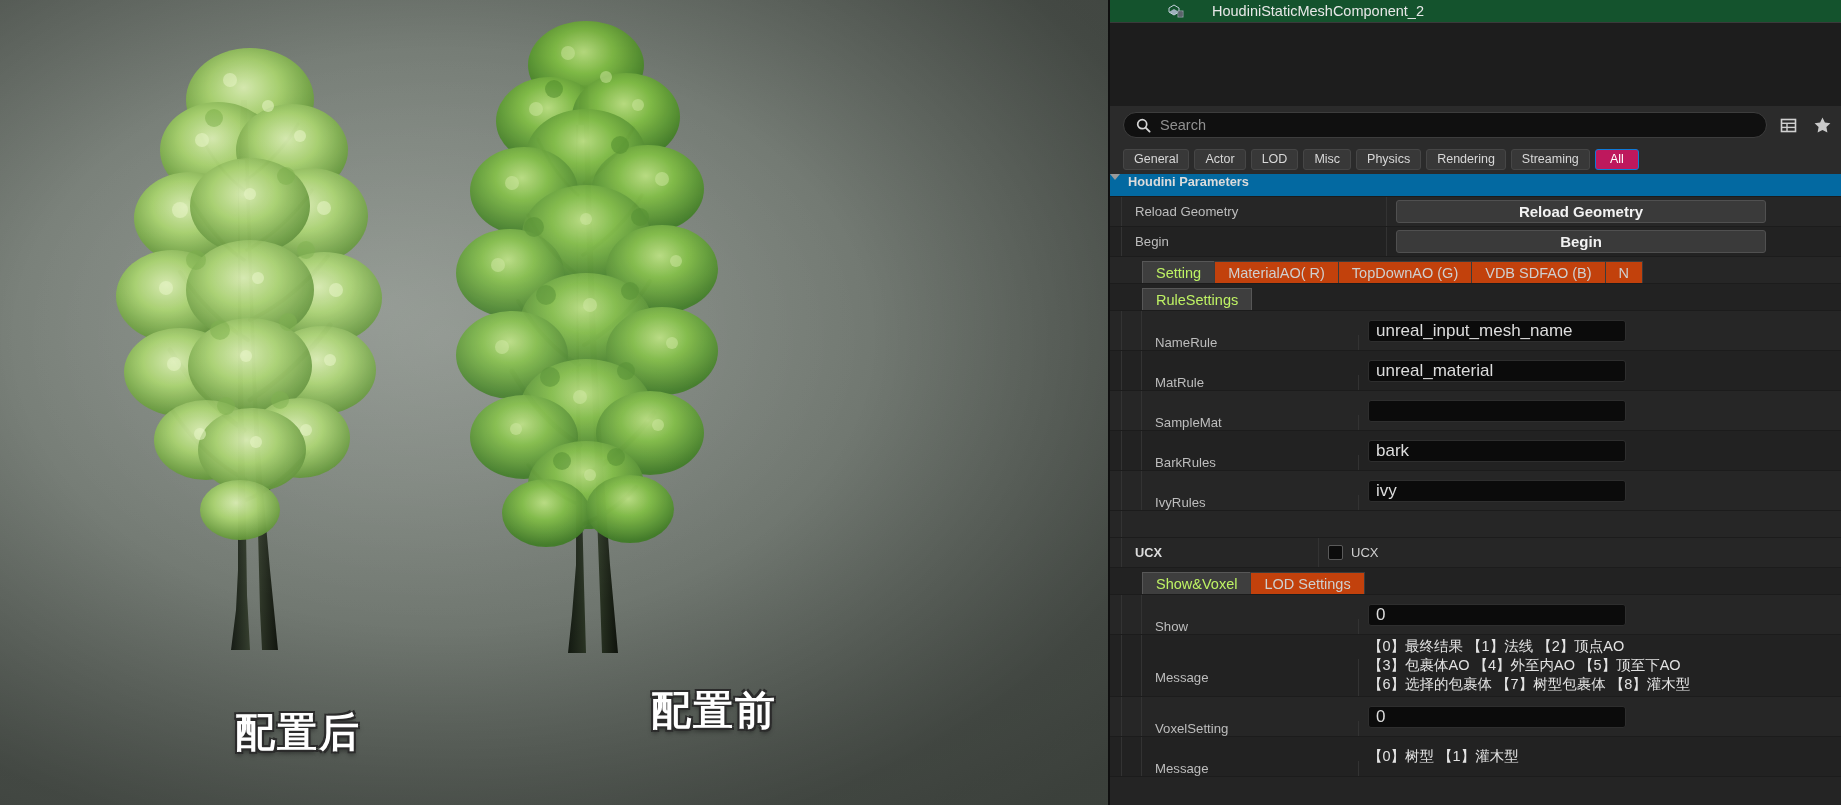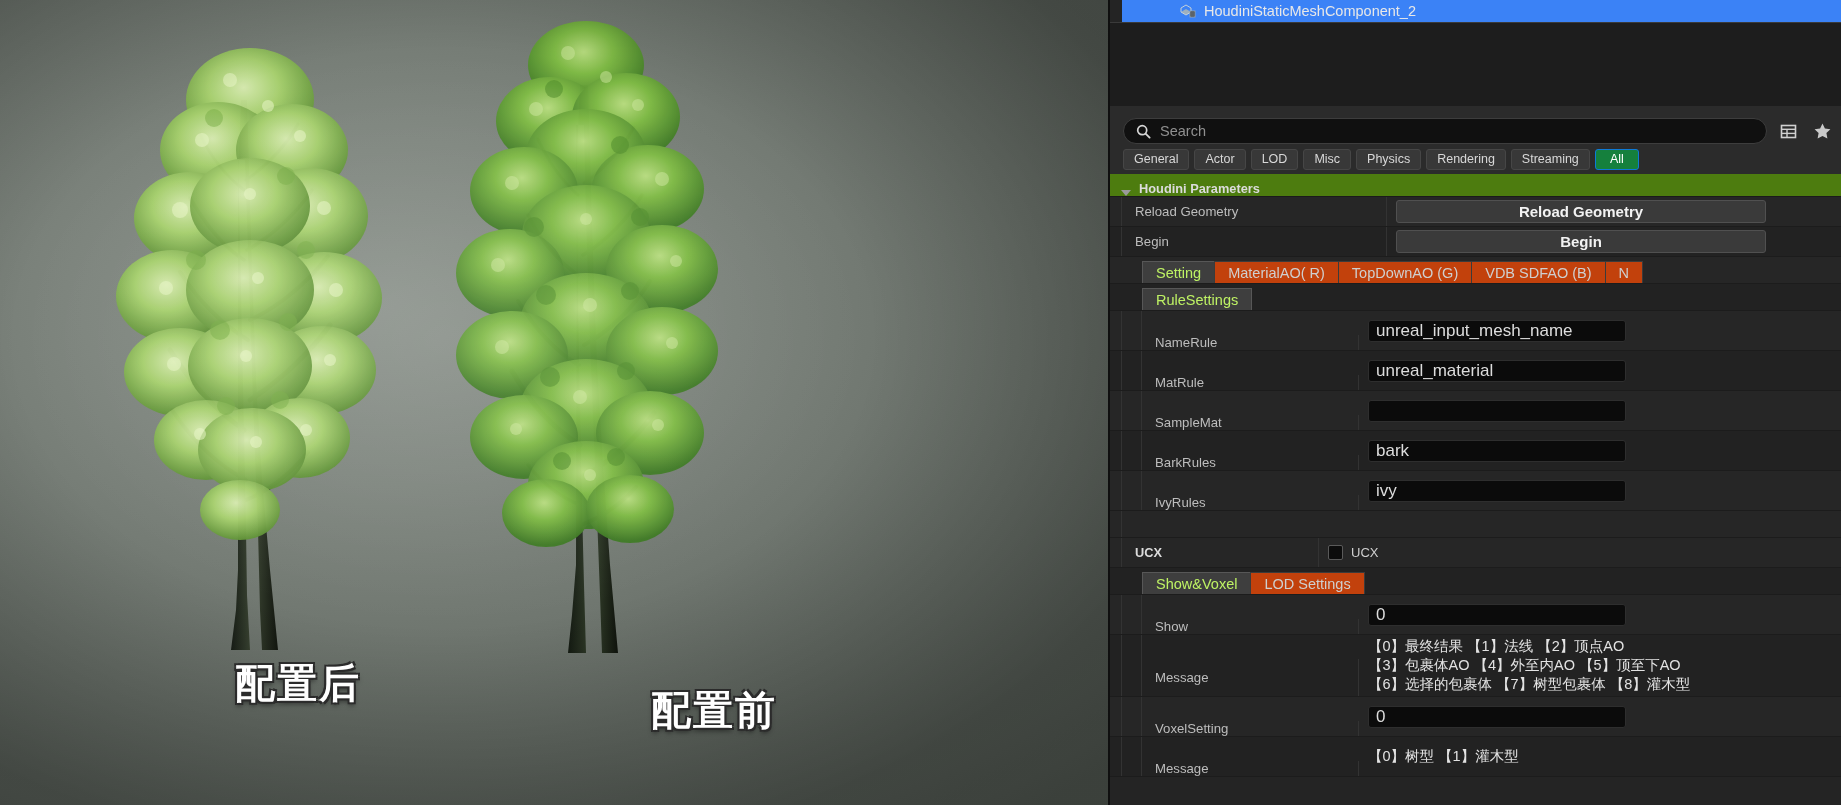--- a/index.html
+++ b/index.html
@@ -34,60 +34,59 @@
     color: #ffffff;
     font-size: 40px;
     font-weight: 700;
     letter-spacing: 2px;
     text-shadow:
       -2px -2px 0 #2b2b2b, 2px -2px 0 #2b2b2b,
       -2px 2px 0 #2b2b2b, 2px 2px 0 #2b2b2b,
       0 3px 5px rgba(0,0,0,.6);
     white-space: nowrap;
   }
-  #label-after  { left: 235px; top: 656px; }
+  #label-after  { left: 235px; top: 705px; }
   #label-before { left: 651px; top: 683px; }
 
   
   #details {
     width: 733px; height: 805px;
     background: #242424;
     position: relative;
     overflow: hidden;
     border-left: 2px solid #0f0f0f;
   }
 
   
   #outliner-strip {
     height: 22px;
-    background: #3b82f6;
+    background: #14532d;
     display: flex; align-items: center;
-    padding-left: 56px;
+    padding-left: 76px;
     position: relative;
-    margin-left: 12px;
   }
   #outliner-strip .comp-icon {
     position: absolute; left: 58px; top: 2px;
     width: 16px; height: 16px;
   }
   #outliner-strip .comp-name {
     font-size: 14.5px; color: #e8e8e8;
     margin-left: 26px; white-space: nowrap;
   }
   #outliner-body {
     height: 84px;
     background: #1d1d1d;
     border-top: 1px solid #3a3a3a;
   }
 
   
   #search-row {
     height: 38px;
     background: #2b2b2b;
-    display: flex; align-items: flex-end;
+    display: flex; align-items: center;
     padding: 0 6px 0 13px;
     gap: 8px;
   }
   #search-box {
     flex: 1; height: 26px;
     background: #101010;
     border: 1px solid #3d3d3d;
     border-radius: 13px;
     display: flex; align-items: center;
     padding: 0 12px;
@@ -116,31 +115,31 @@
     padding: 0 10px;
     background: #383838;
     border: 1px solid #464646;
     border-radius: 3px;
     color: #d8d8d8;
     font-size: 12.5px;
     display: flex; align-items: center; justify-content: center;
     white-space: nowrap;
   }
   .ftab.active {
-    background: #15803d;
+    background: #be185d;
     border-color: #0e7ad7;
     color: #ffffff;
   }
 
   
   #section-header {
     height: 23px;
-    background: #4d7c0f;
-    display: flex; align-items: flex-end;
-    padding-left: 11px; gap: 8px;
+    background: #0369a1;
+    display: flex; align-items: flex-start;
+    padding-left: 0; gap: 8px;
     border-bottom: 1px solid #1b1b1b;
   }
   #section-header .tri {
     width: 0; height: 0;
     border-left: 5.5px solid transparent;
     border-right: 5.5px solid transparent;
     border-top: 6.5px solid #9a9a9a;
   }
   #section-header .sh-title {
     font-size: 12.8px; font-weight: 700; color: #dcdcdc;

